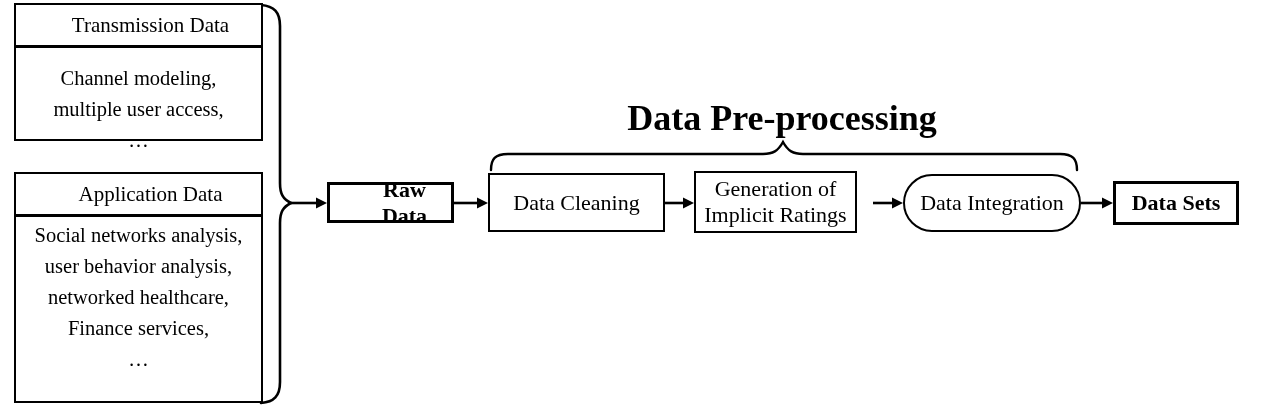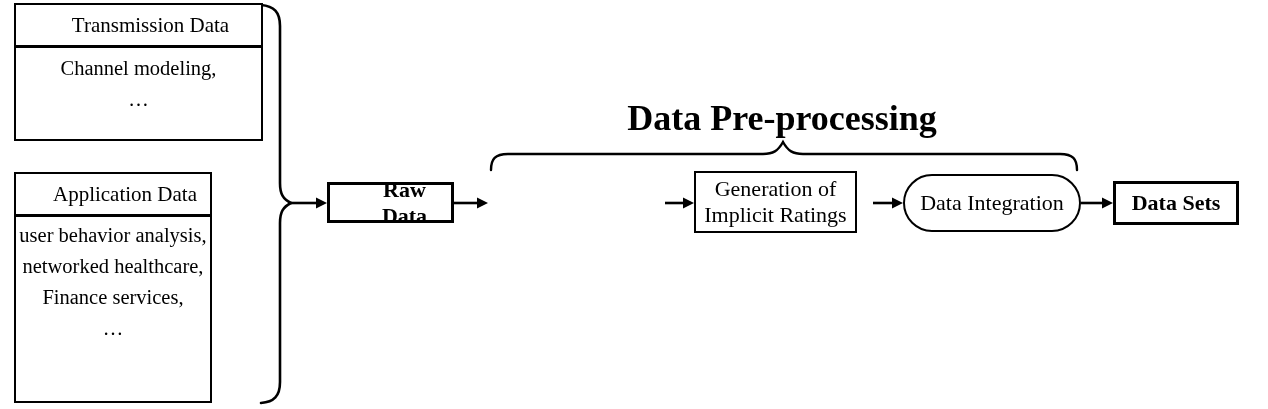--- a/index.html
+++ b/index.html
@@ -60,22 +60,22 @@
     border-width: 3px;
     font-weight: bold;
   }
   #box-raw        { left: 327px; top: 182px; width: 127px; height: 41px; padding-left: 32px; }
   #box-cleaning   { left: 488px; top: 173px; width: 177px; height: 59px; }
   #box-generation { left: 694px; top: 171px; width: 163px; height: 62px; }
   #box-integration{ left: 903px; top: 174px; width: 178px; height: 58px; border-radius: 29px; }
   #box-sets       { left: 1113px; top: 181px; width: 126px; height: 44px; }
 
   #src-transmission { left: 14px; top: 3px;   width: 249px; height: 138px; }
-  #src-application  { left: 14px; top: 172px; width: 198px; height: 231px; }
-  #src-transmission .src-body { padding-top: 5px; }
+  #src-application  { left: 14px; top: 172px; width: 249px; height: 231px; }
+  #src-transmission .src-body { padding-top: 15px; }
   #src-application  .src-body { padding-top: 3px; }
 
   .diagram-title {
     position: absolute;
     left: 782px;
     top: 97px;
     transform: translateX(-50%);
     font-size: 36px;
     font-weight: bold;
     white-space: nowrap;
@@ -127,34 +127,37 @@
     <g>
       <line x1="1081" y1="203" x2="1104" y2="203" stroke-width="2.6"></line>
       <polygon points="1113,203 1102,197.5 1102,208.5"></polygon>
     </g>
   </svg>
 
   <div class="src-box" id="src-transmission">
     <div class="src-title">Transmission Data</div>
     <div class="src-body">
       <div class="src-line">Channel modeling,</div>
+      <div class="src-line">multiple user access,</div>
       <div class="src-line">…</div>
     </div>
   </div>
 
   <div class="src-box" id="src-application">
     <div class="src-title">Application Data</div>
     <div class="src-body">
+      <div class="src-line">Social networks analysis,</div>
       <div class="src-line">user behavior analysis,</div>
       <div class="src-line">networked healthcare,</div>
       <div class="src-line">Finance services,</div>
       <div class="src-line">…</div>
     </div>
   </div>
 
   <div class="diagram-title">Data Pre-processing</div>
 
   <div class="flow-box thick" id="box-raw">Raw Data</div>
+  <div class="flow-box" id="box-cleaning">Data Cleaning</div>
   <div class="flow-box" id="box-generation">Generation of Implicit Ratings</div>
   <div class="flow-box" id="box-integration">Data Integration</div>
   <div class="flow-box thick" id="box-sets">Data Sets</div>
 
 </div>
 
 </body></html>

